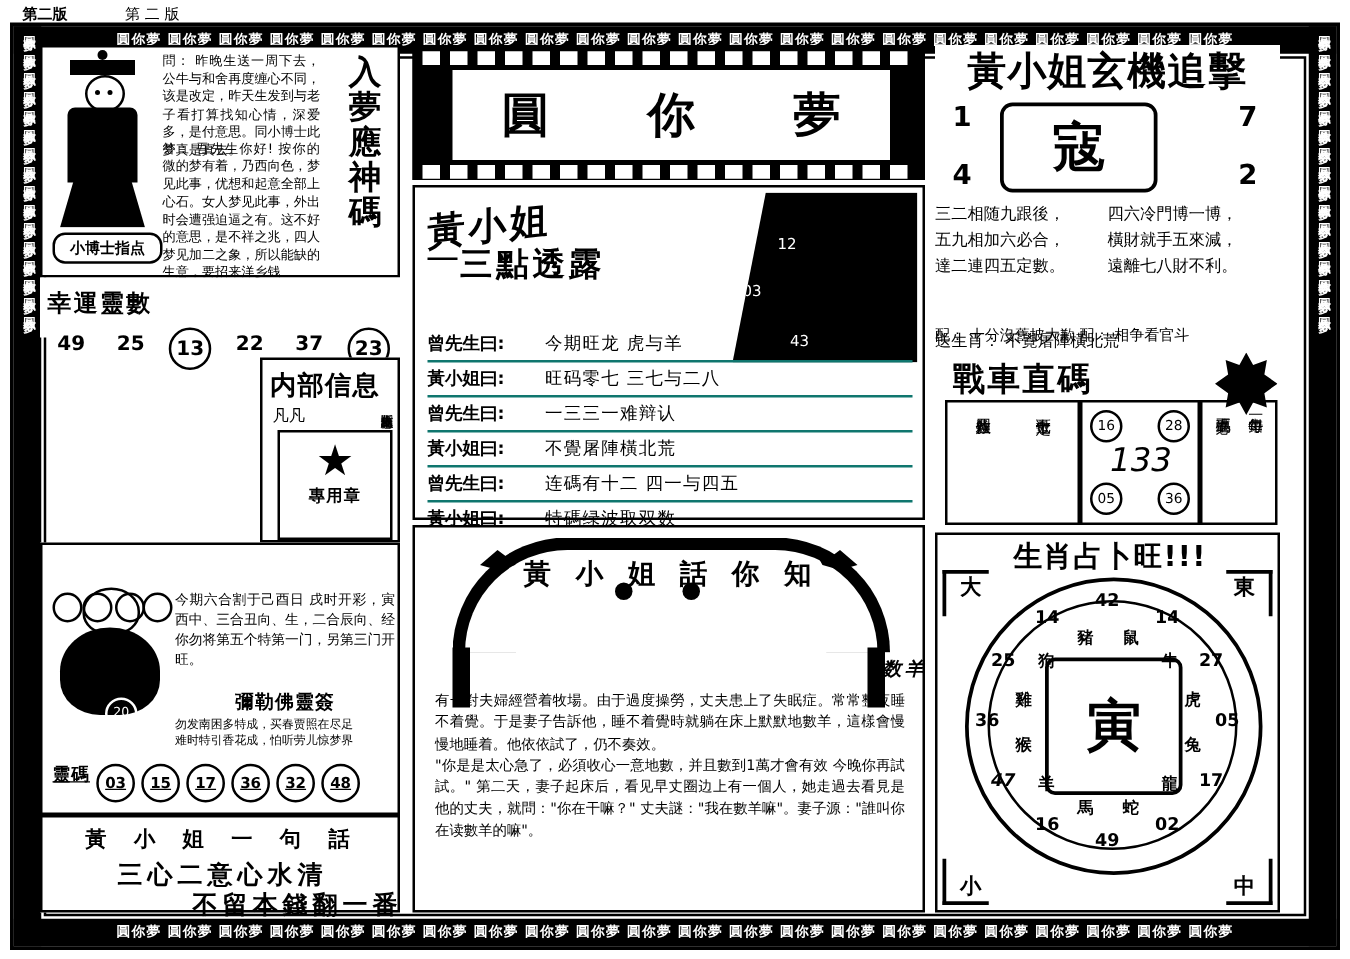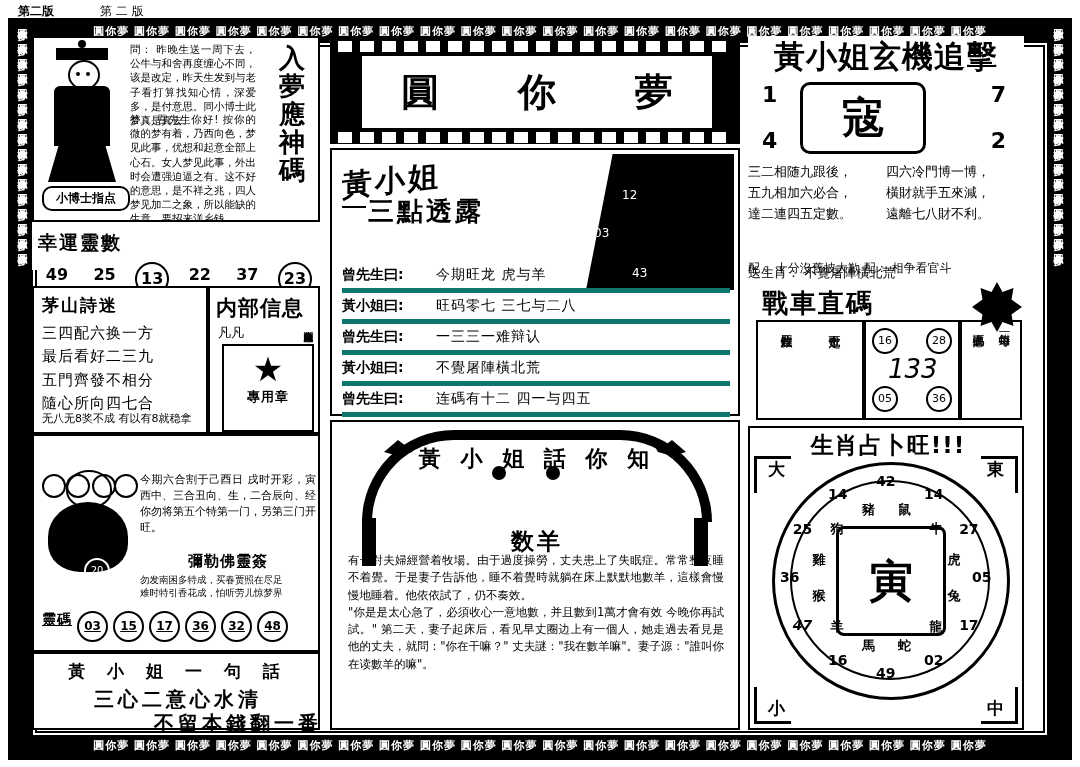--- a/index.html
+++ b/index.html
@@ -81,31 +81,31 @@
   .perf{position:absolute;width:14px;height:11px;background:#fff;}
   .gtitle{position:absolute;left:30px;top:18px;width:350px;height:72px;background:#fff;display:flex;align-items:center;justify-content:space-around;font-size:38px;font-weight:bold;}
 
   #boxH{left:330px;top:148px;width:410px;height:268px;}
   .hx-title{position:absolute;left:10px;top:6px;width:190px;height:40px;font-size:30px;font-weight:bold;letter-spacing:3px;transform:skewY(-6deg);}
   .hx-sub{position:absolute;left:36px;top:44px;font-size:26px;font-weight:bold;letter-spacing:3px;}
   .arrow{position:absolute;left:10px;top:56px;width:24px;height:2px;background:#000;}
   .portrait{position:absolute;right:4px;top:4px;width:148px;height:136px;background:#000;clip-path:polygon(18% 0,100% 0,100% 100%,0 100%);}
   .pnum{position:absolute;color:#fff;font-size:12px;}
   .rows{position:absolute;left:10px;top:112px;width:388px;}
-  .row{display:flex;align-items:center;font-size:14px;height:26px;border-bottom:5px solid #0f766e;}
+  .row{display:flex;align-items:center;font-size:14px;height:26px;border-bottom:2px solid #0f766e;}
   .row .k{width:86px;font-weight:bold;}
   .row .v{flex:1;padding-left:8px;letter-spacing:1px;}
 
   #boxI{left:330px;top:420px;width:410px;height:310px;}
   .arch{position:absolute;left:30px;top:8px;width:350px;height:92px;border:10px solid #000;border-bottom:none;border-radius:175px 175px 0 0;box-sizing:border-box;}
   .archtext{position:absolute;left:44px;top:22px;width:322px;text-align:center;font-size:22px;font-weight:bold;letter-spacing:6px;}
   .dove{position:absolute;width:40px;height:26px;}
   .pillar{position:absolute;width:14px;height:48px;background:#000;top:96px;}
   .bead{position:absolute;width:14px;height:14px;background:#000;border-radius:50%;}
-  .story-title{position:absolute;left:0;top:104px;width:410px;text-align:center;font-size:23px;font-weight:bold;letter-spacing:3px;}
+  .story-title{position:absolute;left:0;top:104px;width:410px;text-align:right;font-size:15px;font-weight:bold;letter-spacing:3px;font-style:italic;}
   .story{position:absolute;left:16px;top:130px;width:376px;font-size:11.5px;line-height:1.5;text-align:justify;}
 
   
   #boxJ{left:748px;top:36px;width:276px;height:250px;border:none;}
   .jtitle{position:absolute;left:0;top:0;width:276px;text-align:center;font-size:31px;font-weight:bold;letter-spacing:1px;}
   .kou{position:absolute;left:52px;top:46px;width:120px;height:66px;border:3px solid #000;border-radius:10px;text-align:center;font-size:42px;font-weight:bold;line-height:66px;}
   .c1{position:absolute;left:14px;top:46px;font-size:22px;font-weight:bold;}
   .c2{position:absolute;right:18px;top:46px;font-size:22px;font-weight:bold;}
   .c3{position:absolute;left:14px;top:92px;font-size:22px;font-weight:bold;}
   .c4{position:absolute;right:18px;top:92px;font-size:22px;font-weight:bold;}
@@ -181,30 +181,20 @@
     <div class="nums" id="lucky-nums">
         <div class="num">49</div>
         <div class="num">25</div>
         <div class="num circled">13</div>
         <div class="num">22</div>
         <div class="num">37</div>
         <div class="num circled">23</div>
       </div>
   </div>
 
-  <div class="box" id="boxC">
-    <div class="ms-title">茅山詩迷</div>
-    <div class="ms-lines" id="ms-lines">
-        <div>三四配六换一方</div>
-        <div>最后看好二三九</div>
-        <div>五門齊發不相分</div>
-        <div>隨心所向四七合</div>
-      </div>
-    <div class="ms-foot">无八无8奖不成 有以有8就稳拿</div>
-  </div>
 
   <div class="box" id="boxD">
     <div class="inner-title">内部信息</div>
     <div class="vert-note">商人集團信息出版社</div>
     <div class="stamp">
       <span class="star">★</span>
       <span class="sl">專用章</span>
     </div>
     <div style="position:absolute;left:8px;top:36px;font-size:13px;">凡凡</div>
   </div>

